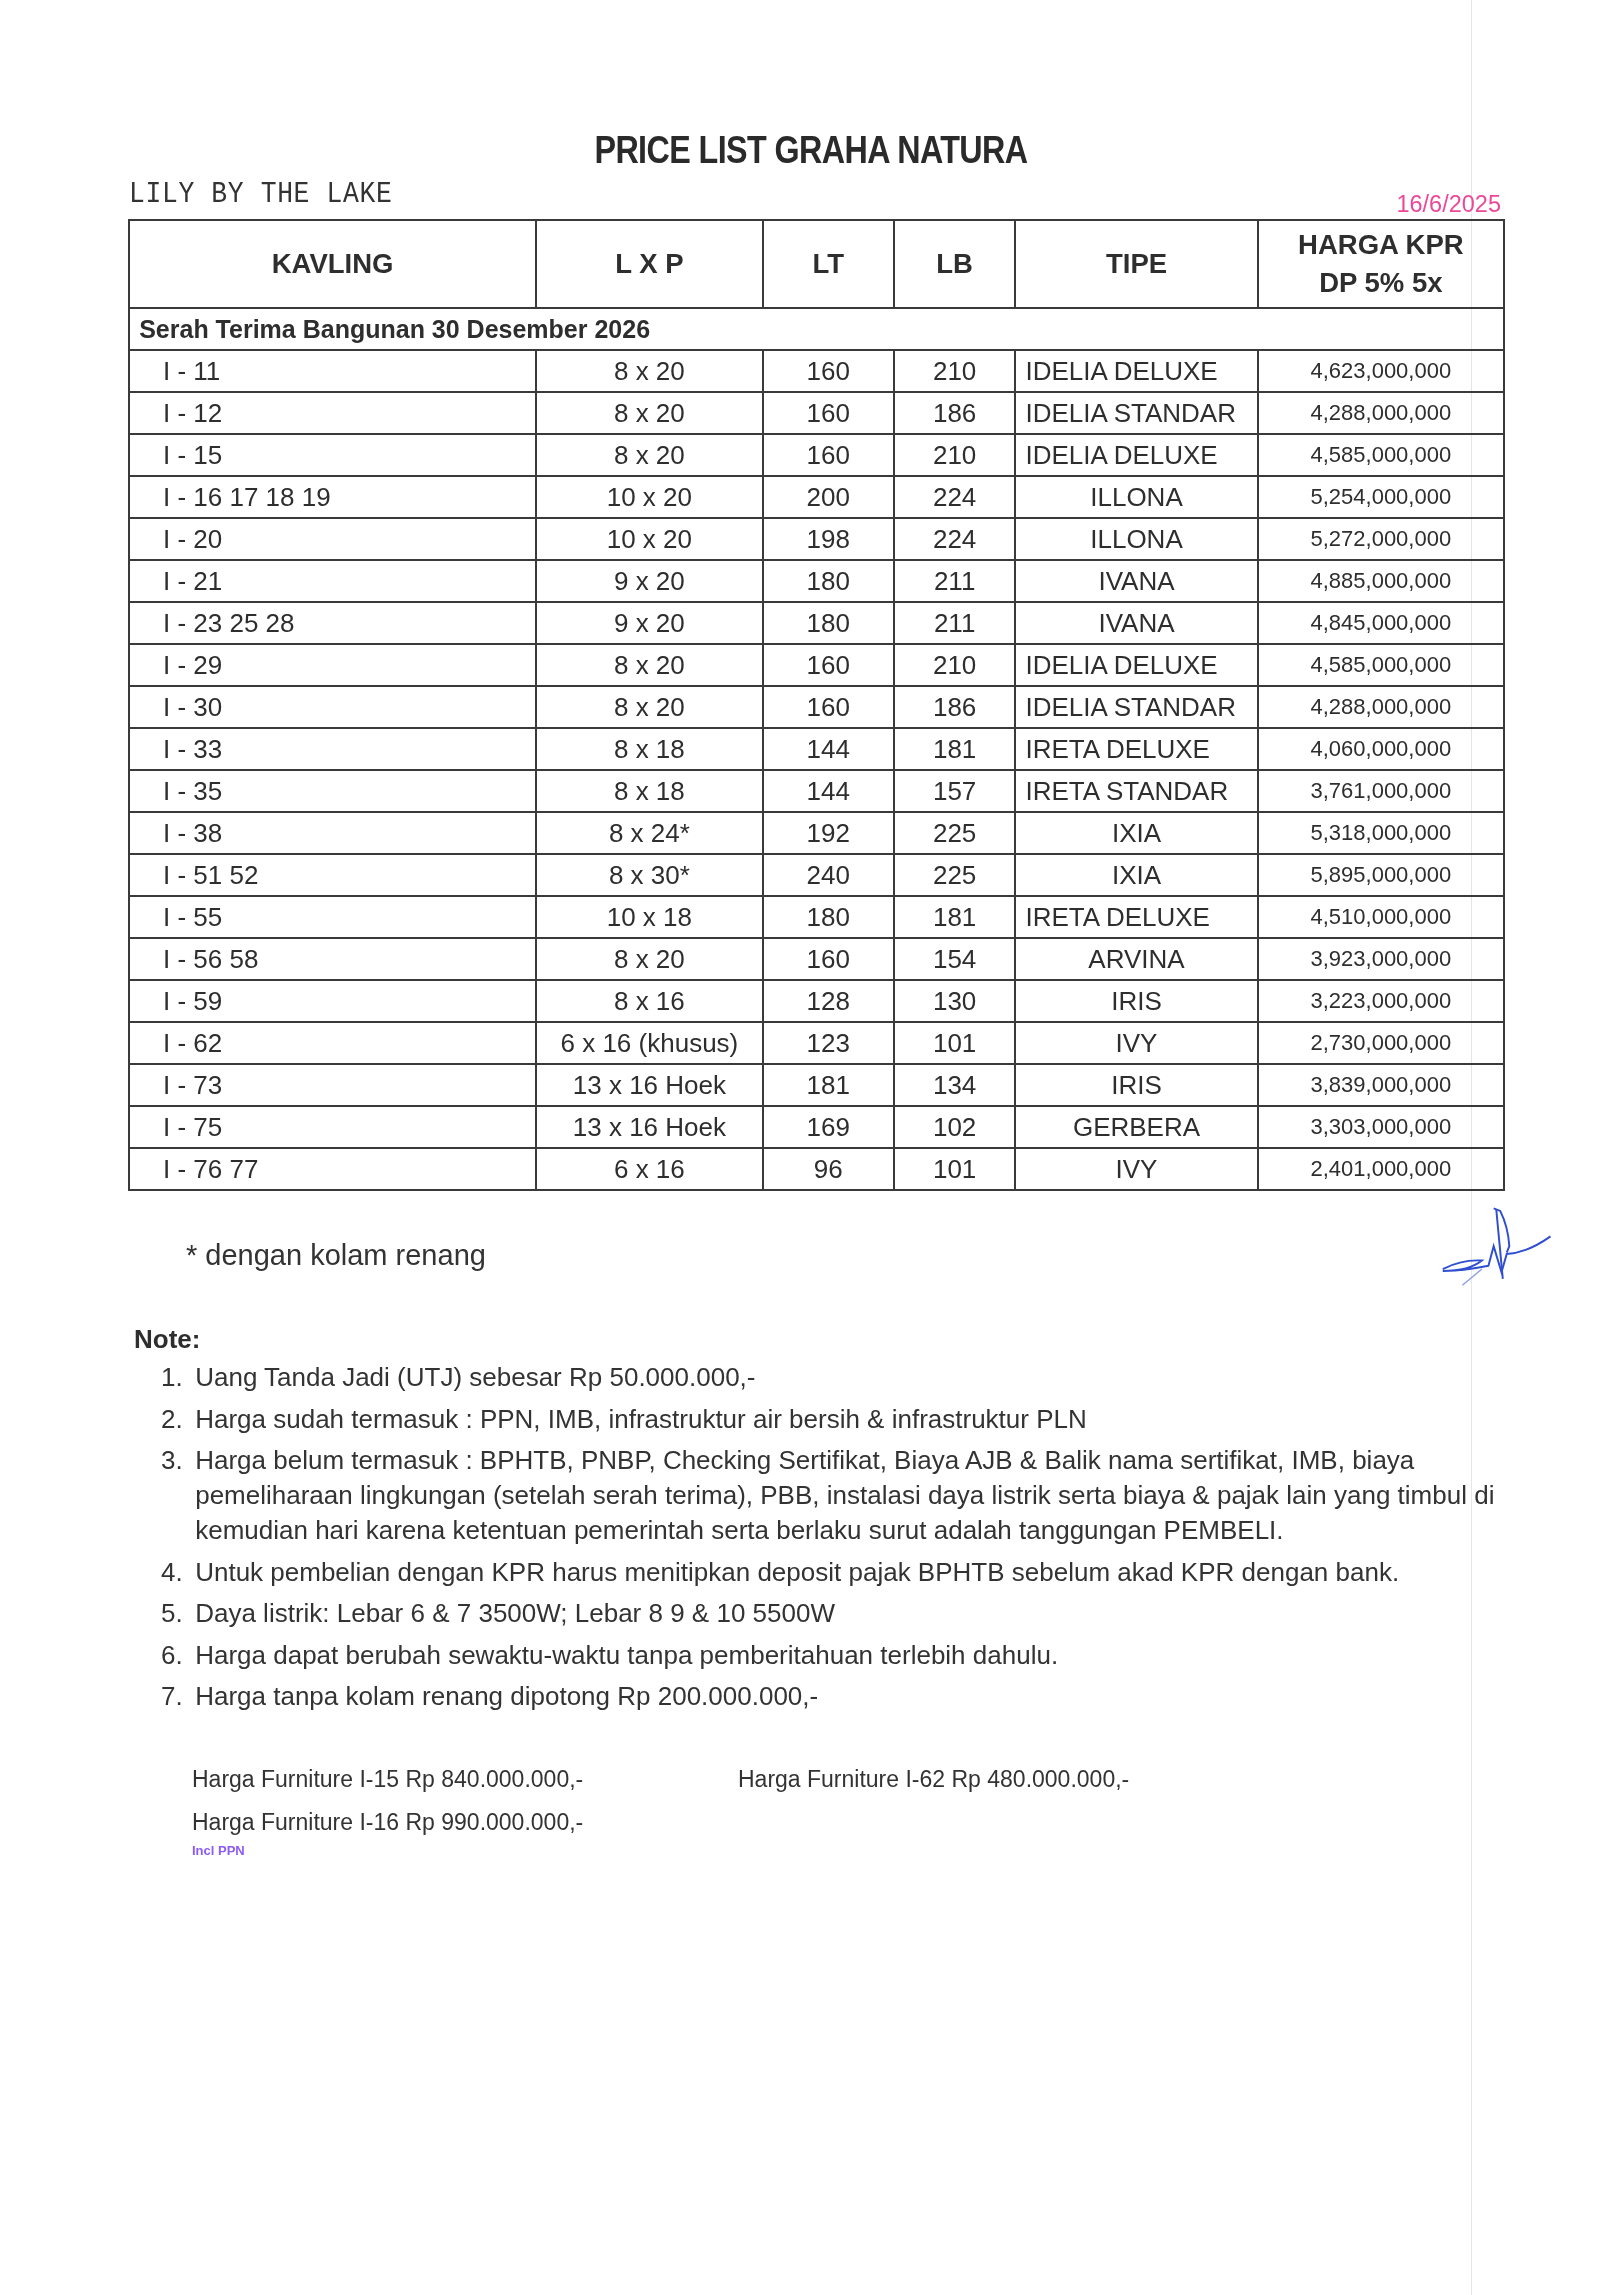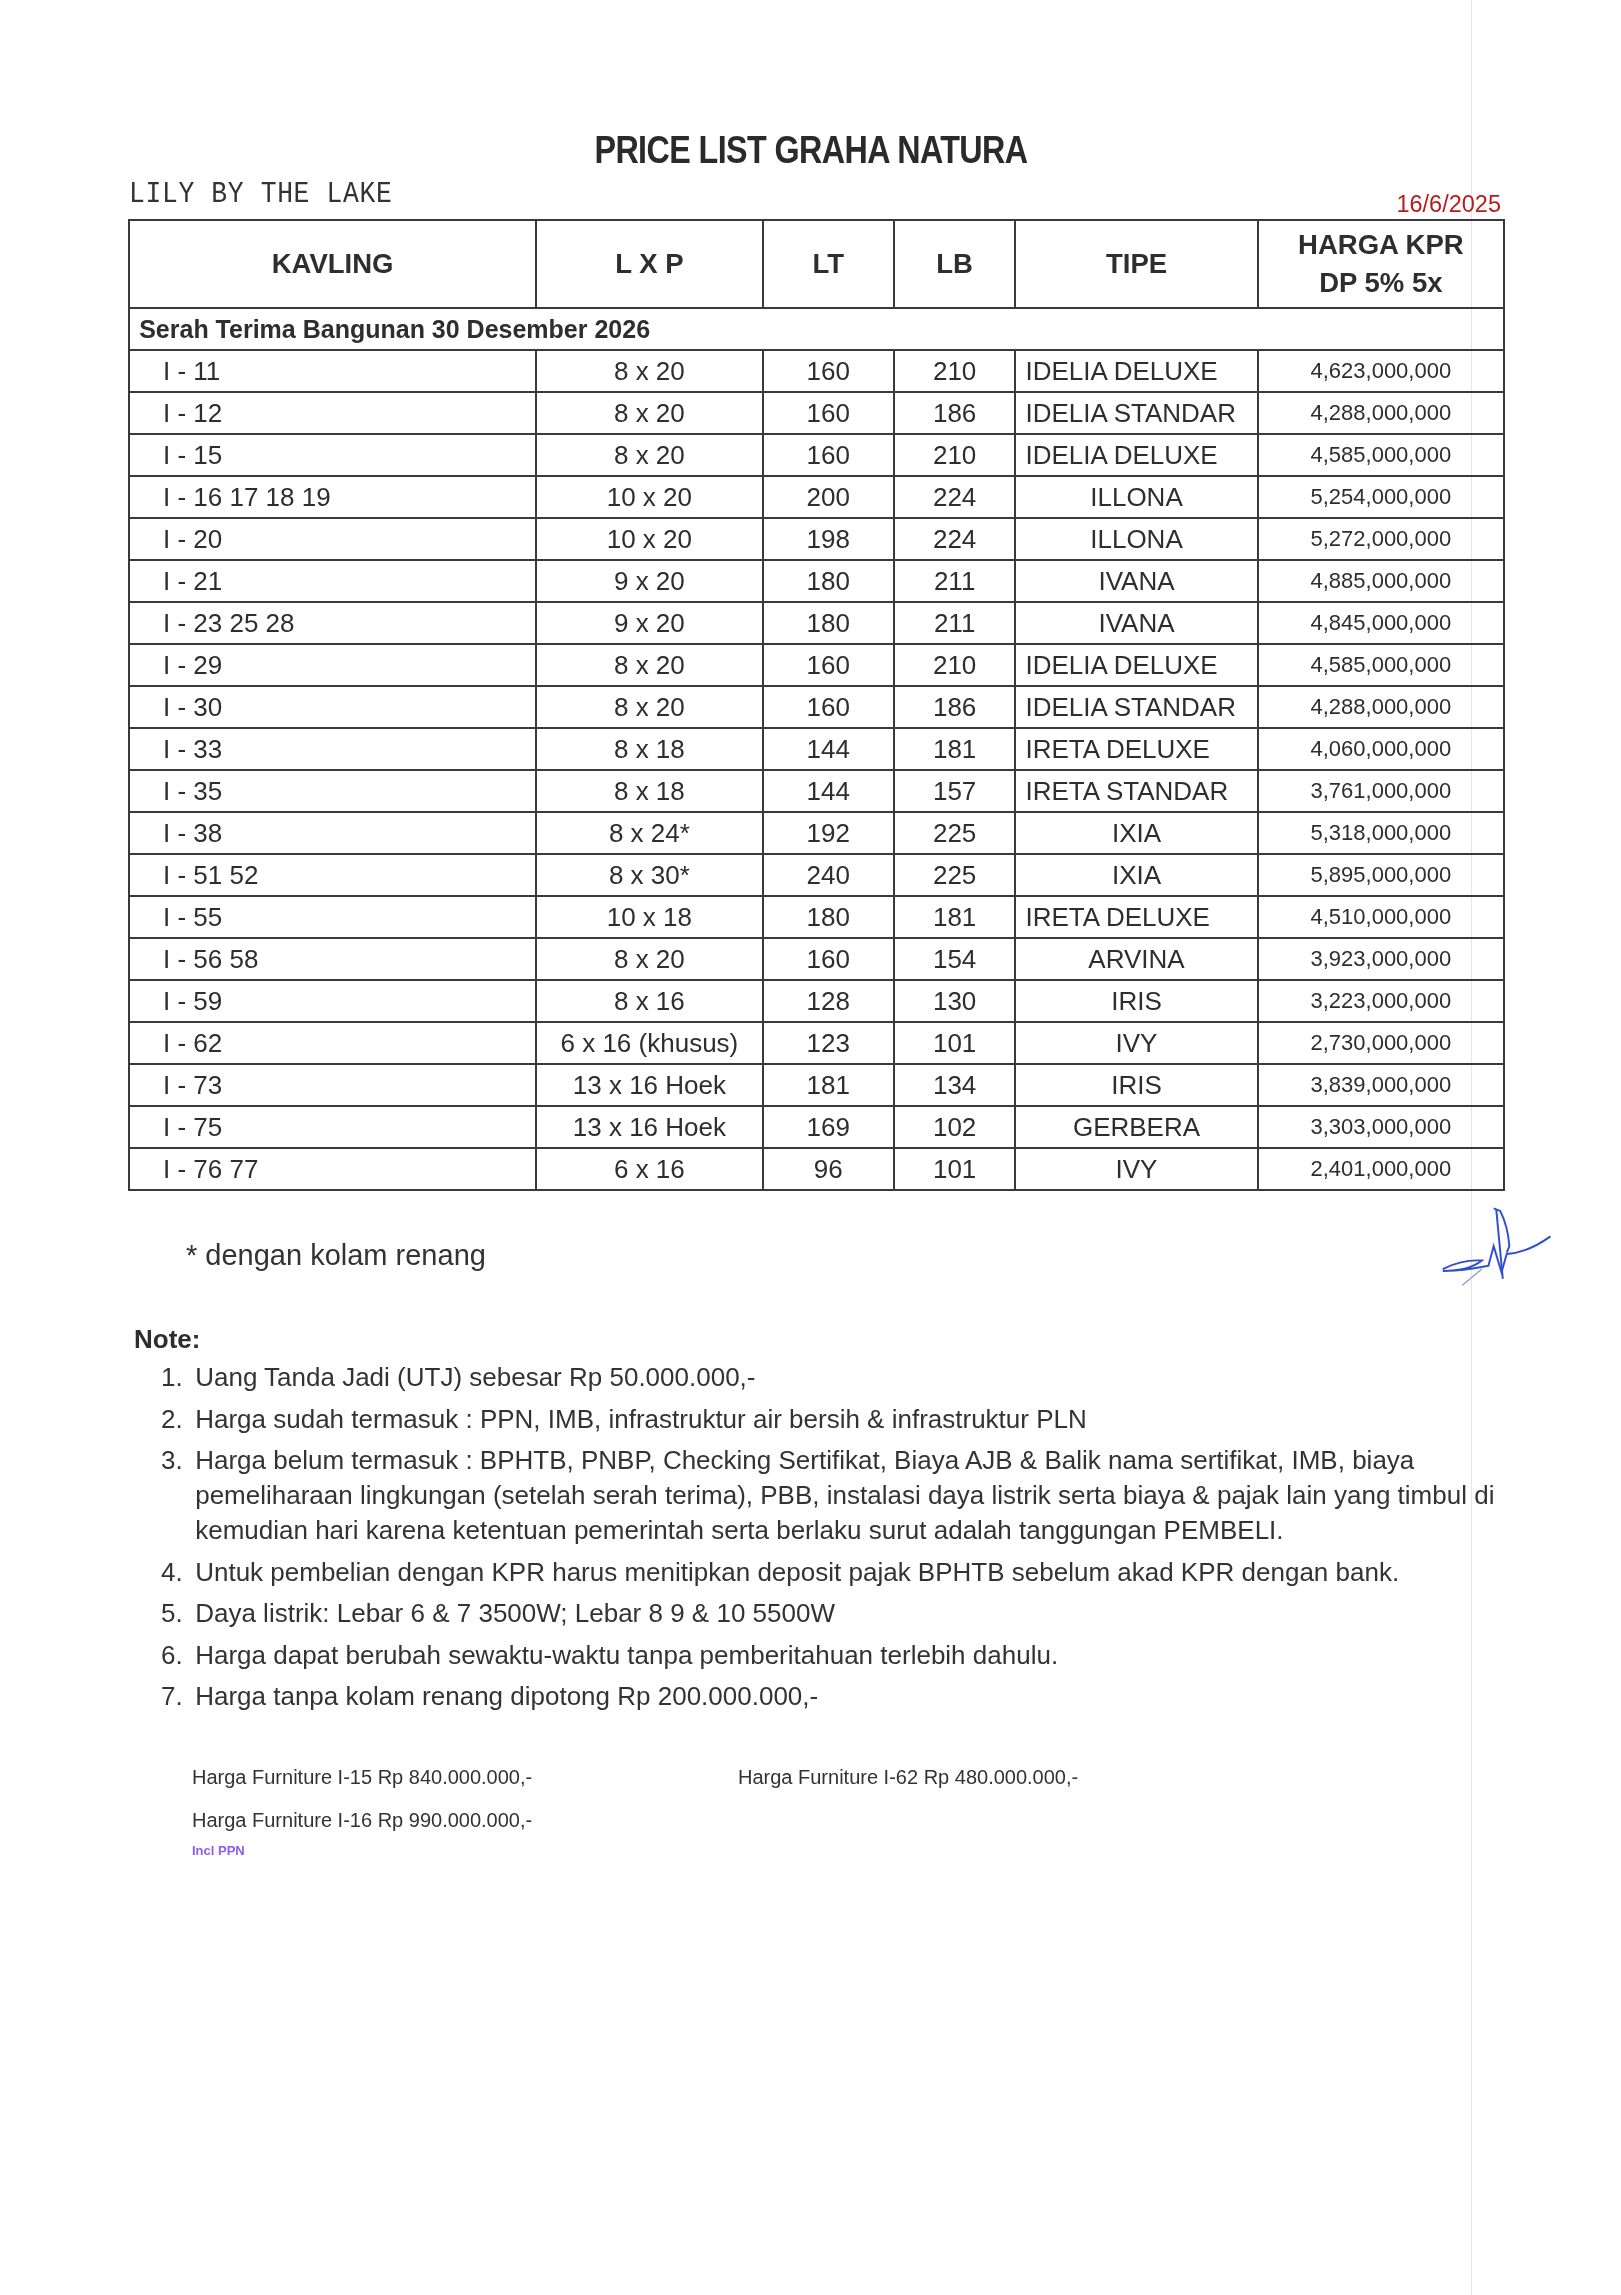--- a/index.html
+++ b/index.html
@@ -11,21 +11,21 @@
     .title {
       position: absolute; left: 0; width: 1622px; top: 129px; text-align: center;
       font-size: 38px; font-weight: bold; letter-spacing: -0.7px; color: #2a2a2a;
       transform: scaleX(0.85);
     }
     .project {
       position: absolute; left: 129px; top: 177px; font-family: "Liberation Mono", monospace;
       font-size: 30px; color: #333; letter-spacing: 0.7px; transform: scaleX(0.88); transform-origin: left;
     }
     .date {
-      position: absolute; right: 121px; top: 191px; font-size: 23.5px; color: #b91c1c;
+      position: absolute; right: 121px; top: 191px; font-size: 23.5px; color: #ec4899;
     }
     table.price {
       position: absolute; left: 128px; top: 219px; width: 1377px;
       border-collapse: collapse; font-size: 26px;
     }
     table.price th, table.price td {
       border: 2px solid #3a3a3a; padding: 0 9.2px; height: 40px; color: #2e2e2e;
     }
     table.price th { font-weight: bold; height: 86px; font-size: 27.5px; }
     table.price th.harga { line-height: 38px; }
@@ -47,21 +47,21 @@
     .signature { position: absolute; left: 1436px; top: 1207px; width: 131px; height: 111px; }
     .note-title {
       position: absolute; left: 134px; top: 1324px; font-size: 26px; font-weight: bold; color: #2e2e2e;
     }
     ol.notes {
       position: absolute; left: 157px; top: 1360px; width: 1341px; margin: 0; padding-left: 33px;
       font-size: 26px; line-height: 35px; color: #333;
     }
     ol.notes li { margin-bottom: 6.5px; padding-left: 5.2px; }
     .furniture {
-      position: absolute; font-size: 20px; color: #333;
+      position: absolute; font-size: 23px; color: #333;
     }
     .incl { position: absolute; left: 192px; top: 1843px; font-size: 13px; font-weight: bold; color: #8b5cf6; }
   </style>
 </head>
 <body>
 
 <div class="fold-line"></div>
 
 <div class="title">PRICE LIST GRAHA NATURA</div>
 <div class="project">LILY BY THE LAKE</div>

